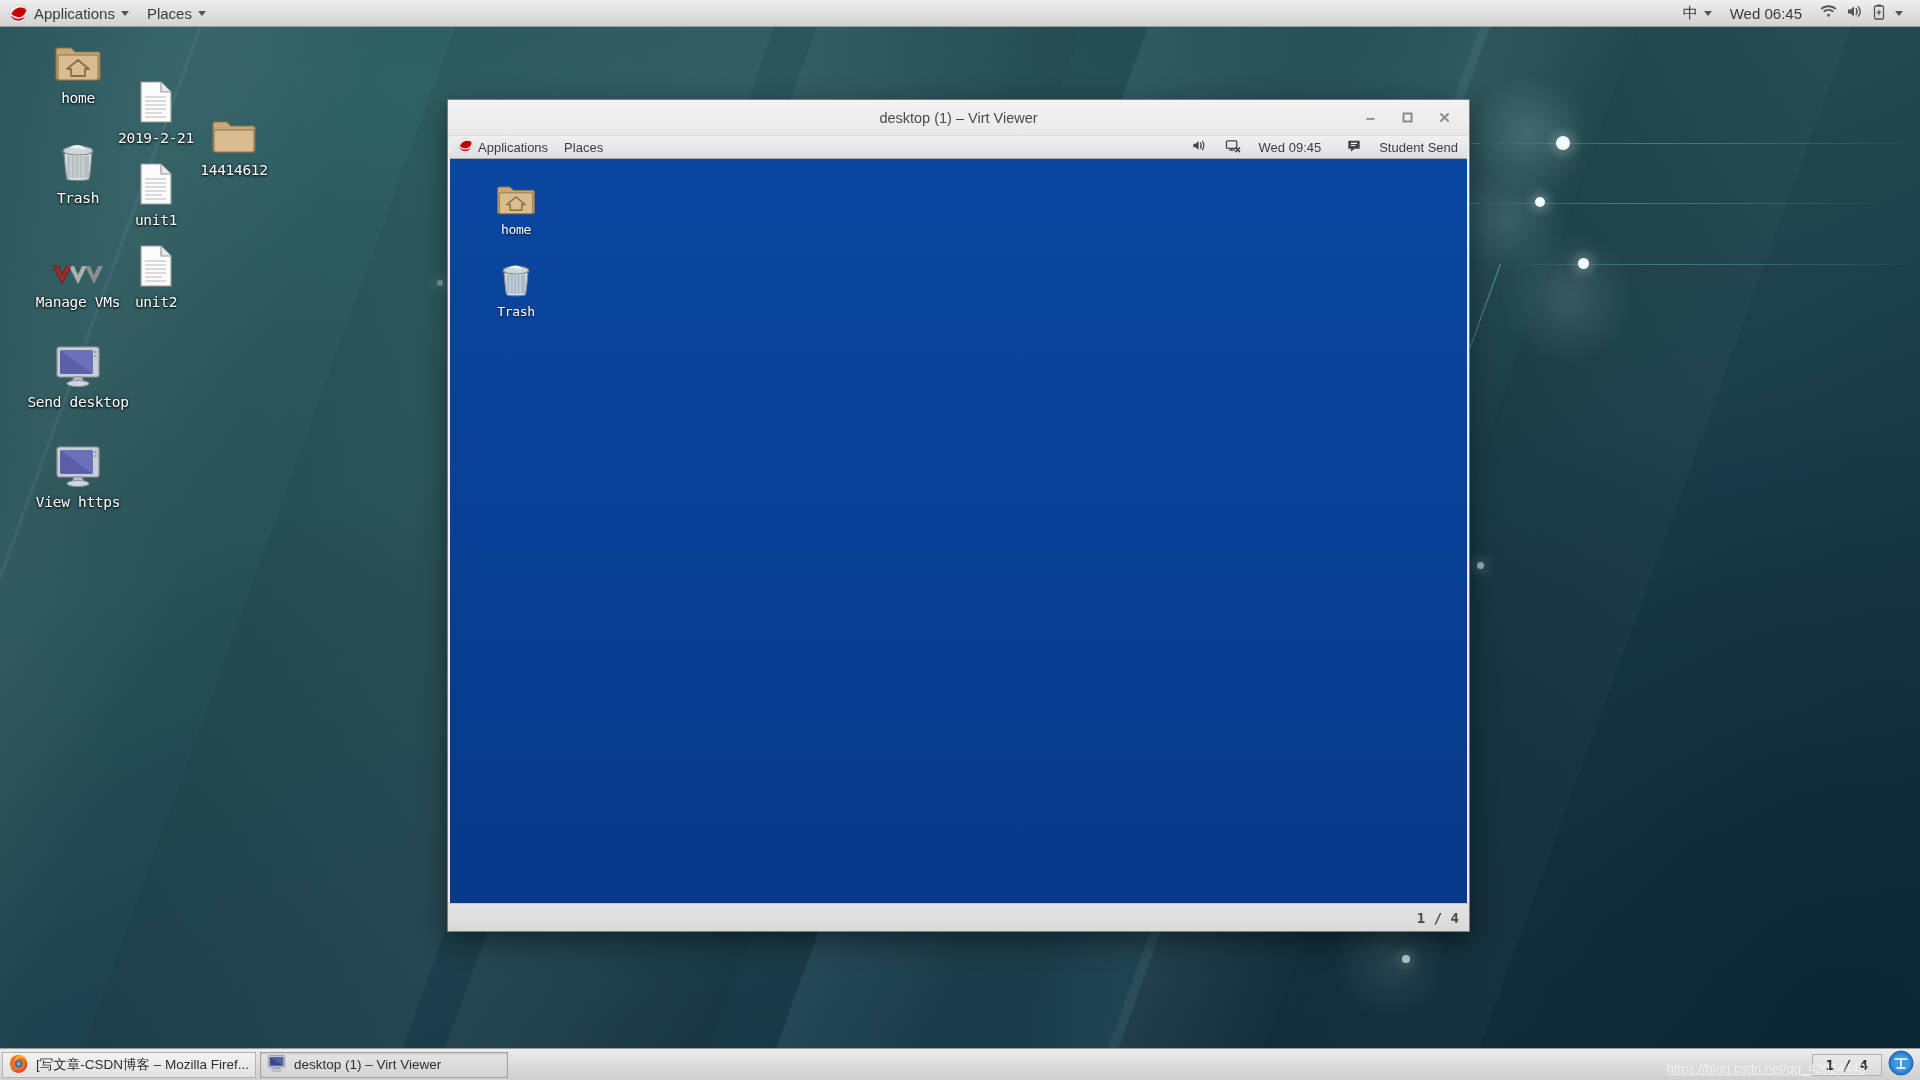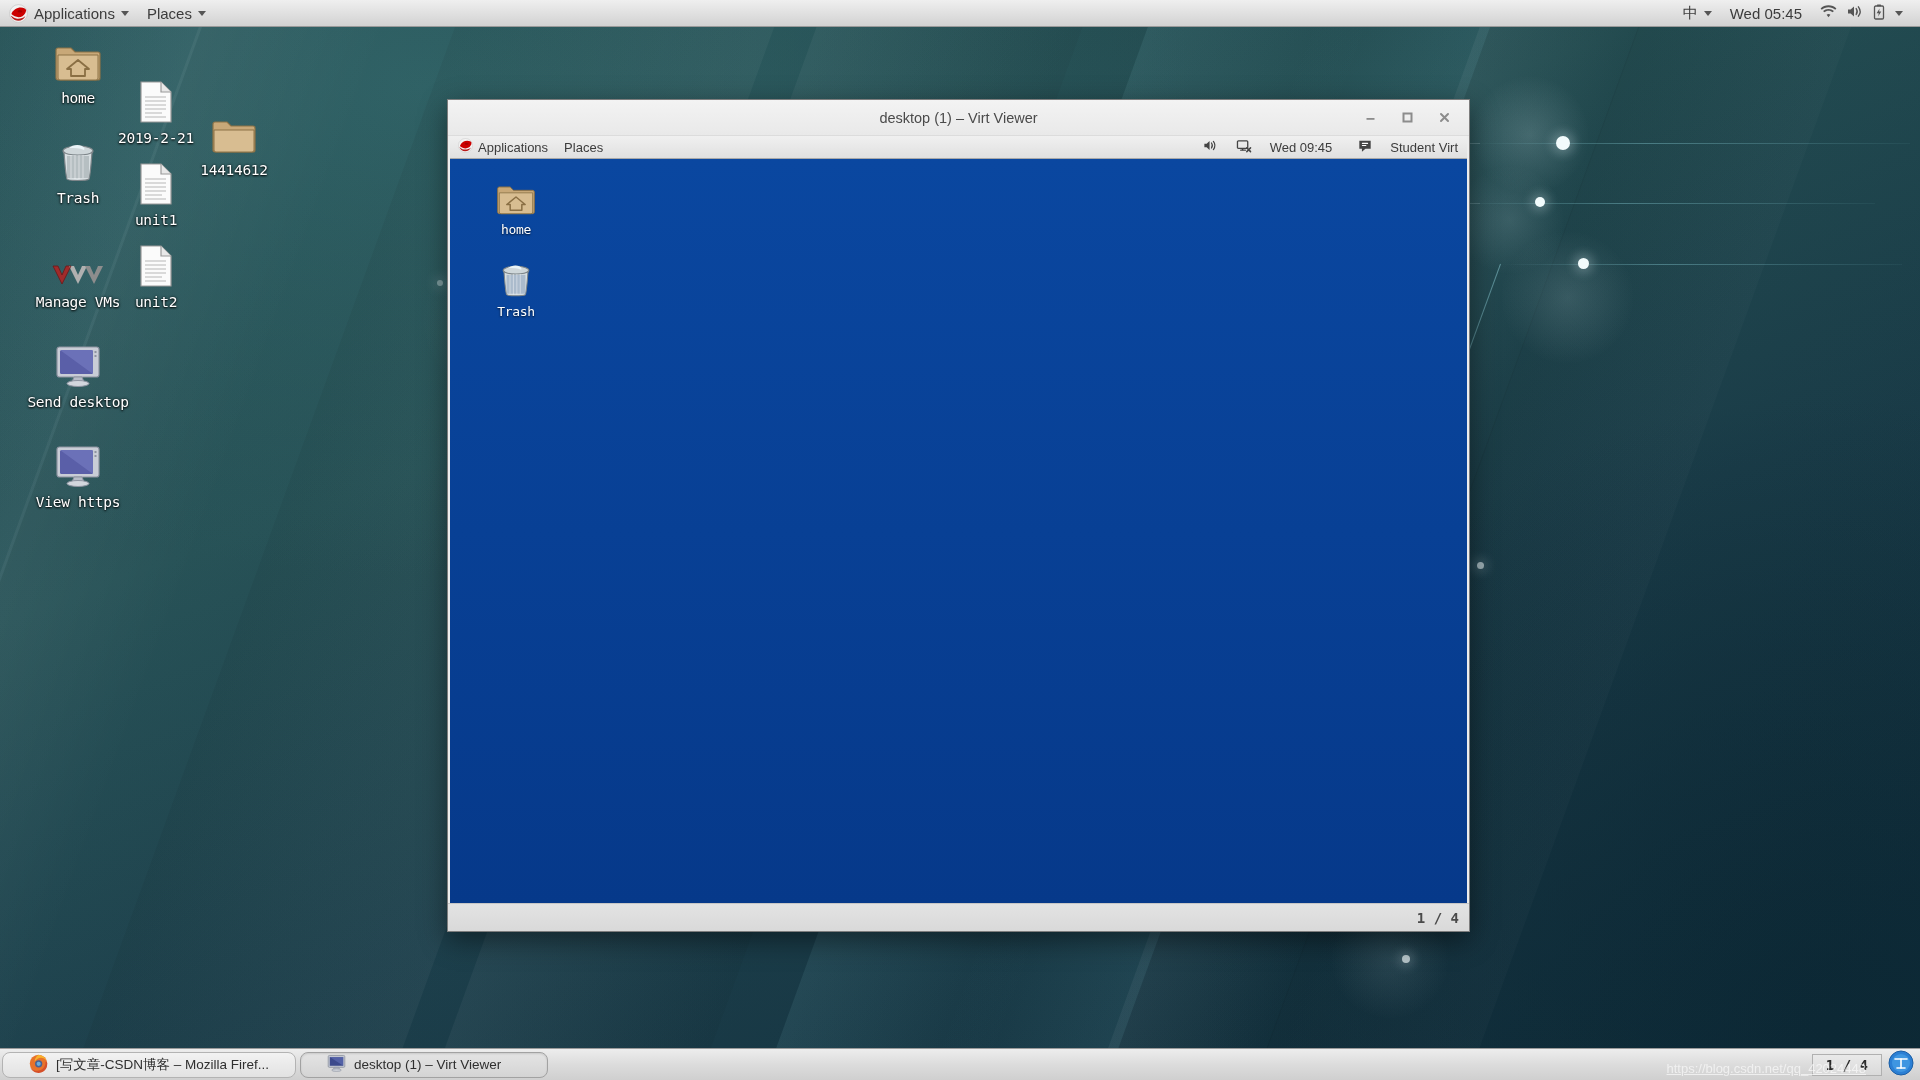--- a/index.html
+++ b/index.html
@@ -171,25 +171,25 @@
   
   #taskbar {
     position: absolute; left: 0; bottom: 0; width: 1920px; height: 32px;
     background: linear-gradient(180deg, #ededed 0%, #dcdcdc 50%, #cfcfcf 100%);
     border-top: 1px solid #9b9b9b;
     display: flex; align-items: center;
     z-index: 30;
   }
   .task-btn {
     display: flex; align-items: center; gap: 8px;
-    height: 26px; margin: 0 2px; padding: 0 26px;
+    height: 26px; margin: 0 2px; padding: 0 6px;
     min-width: 248px; max-width: 300px;
     font-size: 13.5px; color: #2f2f2f;
     background: linear-gradient(180deg, #f2f2f2 0%, #e2e2e2 100%);
-    border: 1px solid #b3b3b3; border-radius: 8px;
+    border: 1px solid #b3b3b3; border-radius: 0;
     white-space: nowrap; overflow: hidden;
     cursor: default;
   }
   .task-btn.active {
     background: linear-gradient(180deg, #e4e4e4 0%, #d4d4d4 100%);
     border-color: #a2a2a2;
     box-shadow: inset 0 1px 2px rgba(0,0,0,0.12);
   }
   .task-label { overflow: hidden; text-overflow: ellipsis; }
   #tray { margin-left: auto; display: flex; align-items: center; gap: 6px; padding-right: 6px; position: relative; }
@@ -264,21 +264,21 @@
       <span class="caret"></span>
     </div>
   </div>
 
   <div class="panel-right">
     <div class="panel-btn">
       <span style="font-family:'DejaVu Sans',sans-serif;font-size:15px;">中</span>
       <span class="caret"></span>
     </div>
     <div class="panel-btn">
-      <span>Wed 05:45</span>
+      <span>Wed 06:45</span>
     </div>
     <div class="panel-btn" style="gap:9px;">
       <span>
         <svg width="17" height="15" viewBox="0 0 17 15">
           <path d="M8.5 3.2c2.6 0 5 1 6.7 2.6l1.2-1.3C14.4 2.5 11.6 1.3 8.5 1.3S2.6 2.5.6 4.5l1.2 1.3C3.5 4.2 5.9 3.2 8.5 3.2z" fill="#555"></path>
           <path d="M8.5 6.7c1.6 0 3.1.6 4.2 1.6l1.2-1.3c-1.4-1.3-3.3-2.1-5.4-2.1s-4 .8-5.4 2.1l1.2 1.3c1.1-1 2.6-1.6 4.2-1.6z" fill="#555"></path>
           <path d="M8.5 10c.7 0 1.4.3 1.9.7L8.5 13.3 6.6 10.7c.5-.4 1.2-.7 1.9-.7z" fill="#555"></path>
         </svg>
       </span>
       <span>
@@ -496,21 +496,21 @@
             <path d="M11.5 9.5 15.5 13.5 M15.5 9.5 11.5 13.5" stroke="#444" stroke-width="1.6" stroke-linecap="round"></path>
           </svg>
         </span>
         <span>Wed 09:45</span>
         <span style="margin-left:8px;">
           <svg width="14" height="14" viewBox="0 0 16 16">
             <path d="M1.5 2h13v9h-6l-4 3.5V11h-3z" fill="#444"></path>
             <path d="M5 5h6 M5 7.5h4" stroke="#fff" stroke-width="1.2" stroke-linecap="round"></path>
           </svg>
         </span>
-        <span>Student Virt</span>
+        <span>Student Send</span>
       </div>
     </div>
 
     <div id="guest-desktop">
       <div class="guest-icon" style="left:22px; top:18px;">
         <div class="ic">
           <svg width="40" height="35" viewBox="0 0 48 42">
             <path d="M2 8a2 2 0 0 1 2-2h13l4 4h23a2 2 0 0 1 2 2v24a2 2 0 0 1-2 2H4a2 2 0 0 1-2-2z" fill="#c8a878" stroke="#8c7246" stroke-width="1.2"></path>
             <path d="M4 13h40v23a2 2 0 0 1-2 2H6a2 2 0 0 1-2-2z" fill="#d8bd91" stroke="#8c7246" stroke-width="1"></path>
             <path d="M24 18 13 27h4v7h14v-7h4z" fill="none" stroke="#8a6f44" stroke-width="1.8" stroke-linejoin="round"></path>

